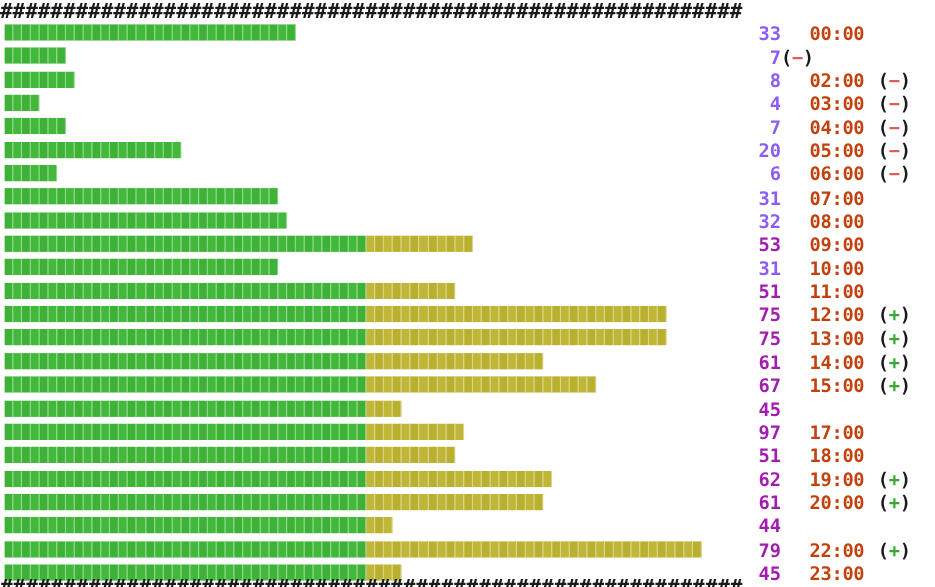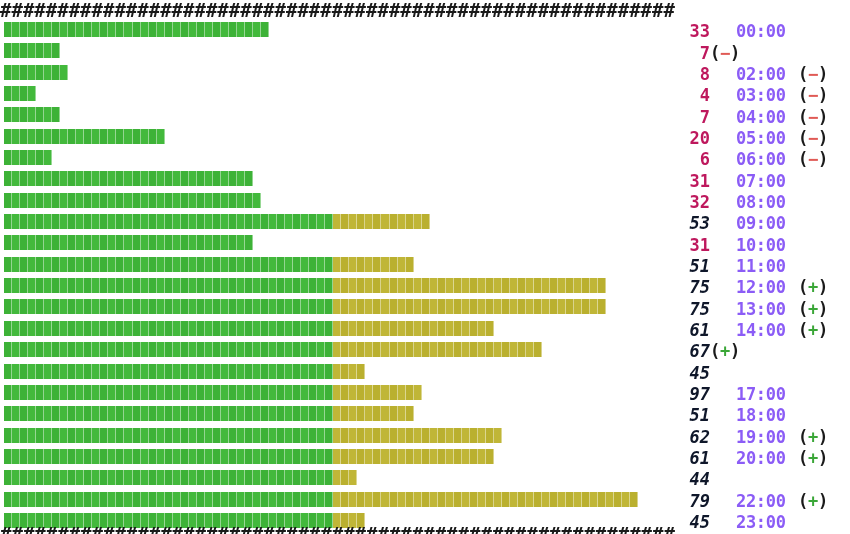--- a/index.html
+++ b/index.html
@@ -102,27 +102,27 @@
     font-family: "DejaVu Sans Mono", "Liberation Mono", monospace;
     font-size: 17px;
     font-weight: bold;
     line-height: 21px;
   }
   .val {
     width: 50px;
     text-align: right;
     flex: 0 0 auto;
   }
-  .val.green { color: #be185d; text-align: right; }
-  .val.olive { color: #0f172a; font-style: italic; }
+  .val.green { color: #8b5cf6; text-align: right; }
+  .val.olive { color: #a21caf; }
   .time {
     width: 88px;
     padding-left: 26px;
     box-sizing: border-box;
-    color: #8b5cf6;
+    color: #c2410c;
     flex: 0 0 auto;
     letter-spacing: -0.3px;
   }
   .flag {
     flex: 0 0 auto;
     color: #1a1a1a;
     letter-spacing: -0.3px;
   }
   .flag .sym-plus  { color: #3aa637; }
   .flag .sym-minus { color: #e05a55; }
@@ -1304,20 +1304,21 @@
         <span class="time">13:00</span>
         <span class="flag">(<span class="sym-plus">+</span>)</span>
       </div>
       <div class="lrow">
         <span class="val olive">61</span>
         <span class="time">14:00</span>
         <span class="flag">(<span class="sym-plus">+</span>)</span>
       </div>
       <div class="lrow">
         <span class="val olive">67</span>
+        <span class="time">15:00</span>
         <span class="flag">(<span class="sym-plus">+</span>)</span>
       </div>
       <div class="lrow">
         <span class="val olive">45</span>
         <span class="flag blank">(-)</span>
       </div>
       <div class="lrow">
         <span class="val olive">97</span>
         <span class="time">17:00</span>
         <span class="flag blank">(-)</span>

